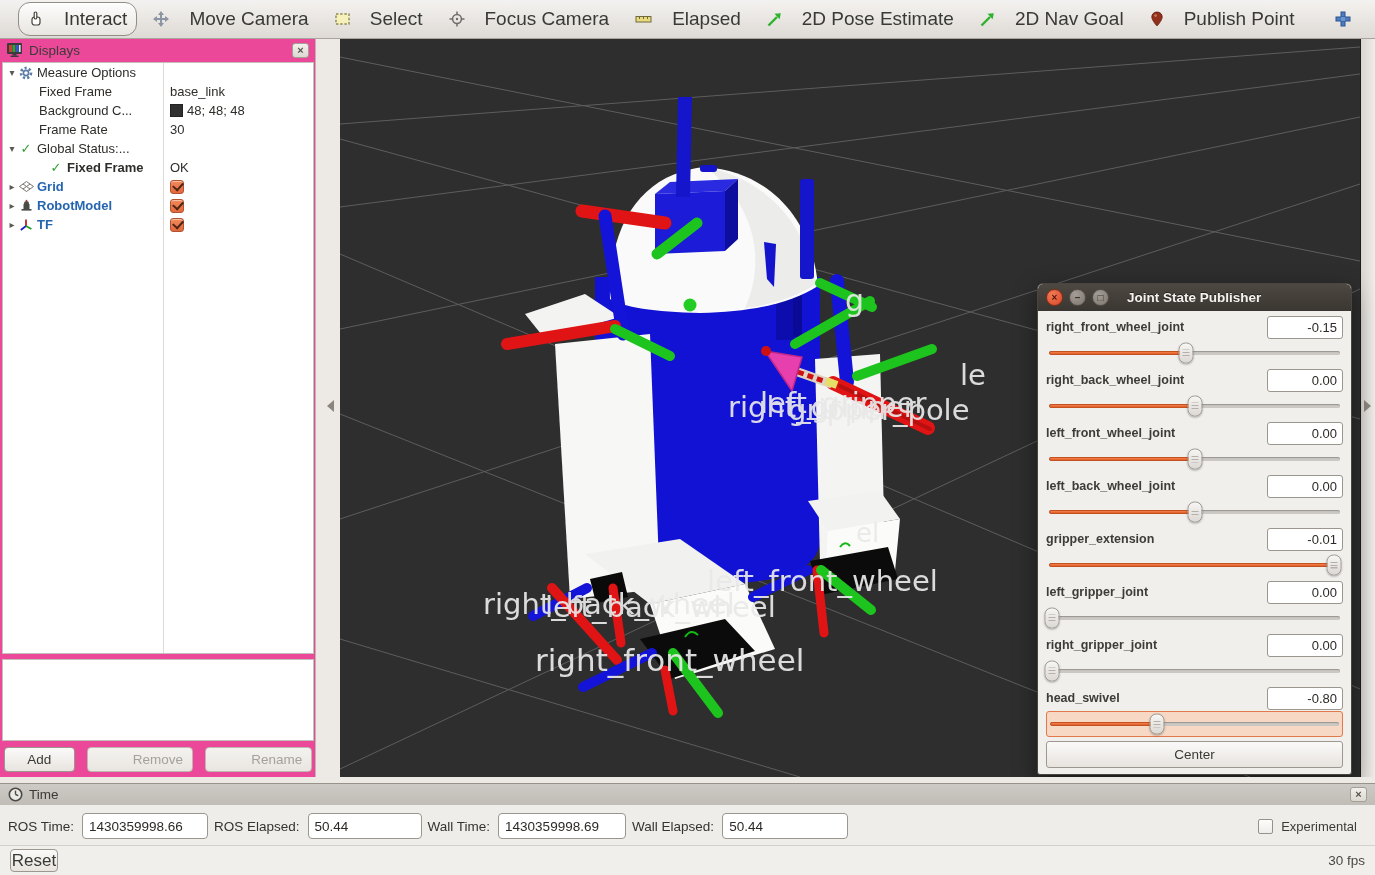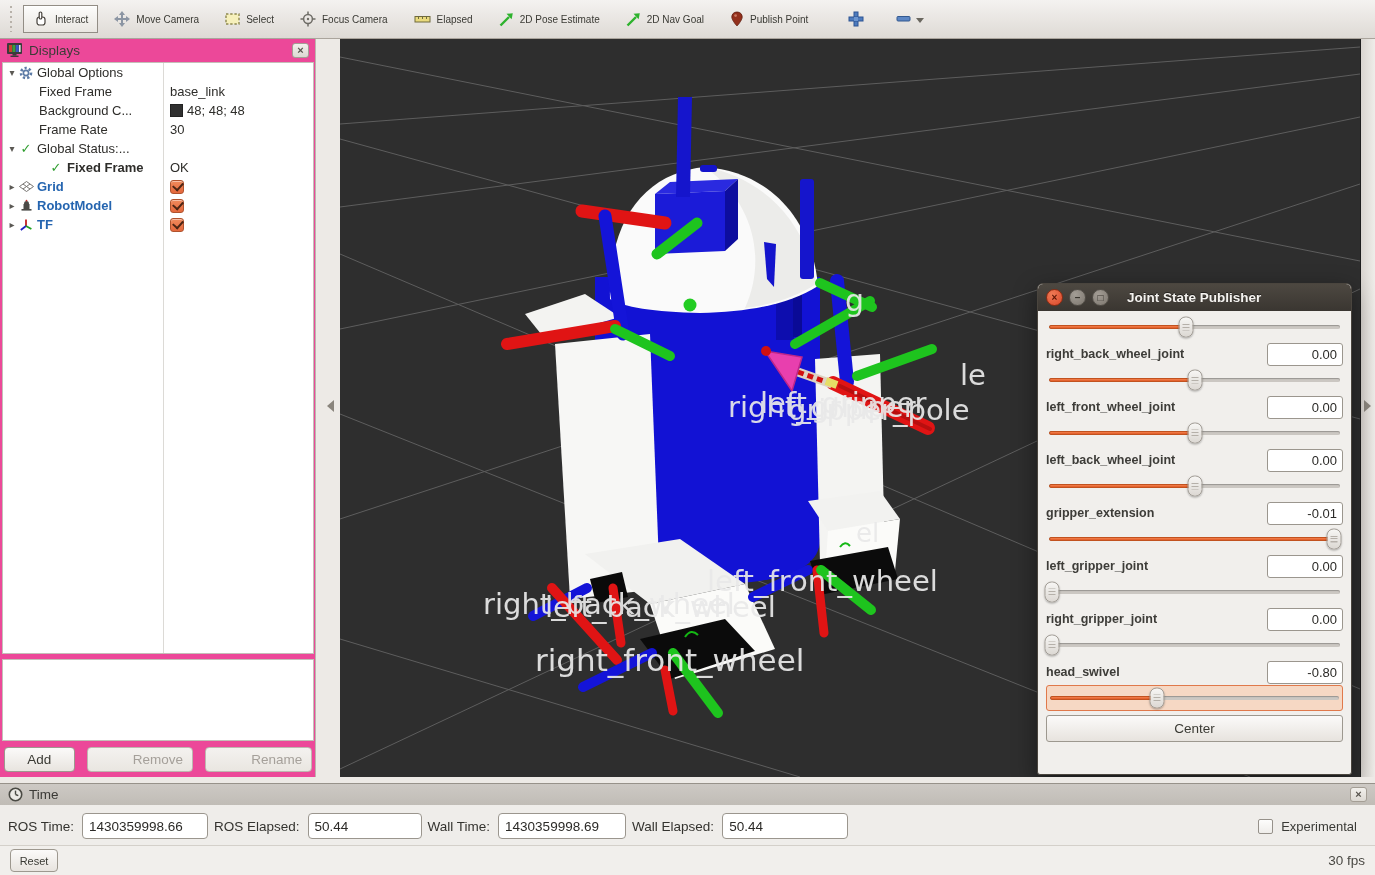--- a/index.html
+++ b/index.html
@@ -13,23 +13,23 @@
   #toolbar {
     position:absolute; left:0; top:0; width:1375px; height:39px;
     background:linear-gradient(#f4f2f0,#dedad5);
     border-bottom:1px solid #aaa49c;
     display:flex; align-items:center; gap:6px; padding-left:10px;
   }
   .tb-handle { width:5px; height:26px; margin-right:2px;
     background:repeating-linear-gradient(to bottom,#b8b2aa 0 2px,transparent 2px 5px);
     background-size:2px 100%; background-repeat:repeat-y; }
   .tool-btn {
-    display:inline-flex; align-items:center; gap:6px; padding:5px 9px;
-    border:1px solid transparent; border-radius:0; color:#3a3a34;
-    font-size:10px; cursor:default; white-space:nowrap;
+    display:inline-flex; align-items:center; gap:20px; padding:5px 9px;
+    border:1px solid transparent; border-radius:12px; color:#3a3a34;
+    font-size:19px; cursor:default; white-space:nowrap;
   }
   .tool-btn.active {
     background:linear-gradient(#fdfdfc,#e9e6e1);
     border:1px solid #928d85; box-shadow:inset 0 1px 0 #fff;
   }
   .tool-btn svg { display:block; }
   .tb-mini { display:inline-flex; align-items:center; padding:4px 6px; }
   .caret-down { width:0; height:0; border-left:4px solid transparent;
     border-right:4px solid transparent; border-top:5px solid #6a675f; margin-left:4px; margin-top:3px;}
   
@@ -149,21 +149,21 @@
     font-size:13.5px; color:#2b2a27; padding:0 6px;
     font-family:"Liberation Sans","DejaVu Sans",sans-serif;
   }
   #experimental { margin-left:auto; display:flex; align-items:center; gap:8px; padding-right:10px;text-align:right; }
   #experimental .cb { width:15px; height:15px; border:1px solid #96918a; border-radius:2px;
     background:linear-gradient(#fdfdfc,#efedea); }
   #status-bar { position:absolute; left:0; top:845px; width:1375px; height:30px;
     background:#f1efec; border-top:1px solid #d4d0ca;
     display:flex; align-items:center; justify-content:space-between; padding:0 10px; }
   #reset-btn { width:48px; height:23px; border:1px solid #9d988f; border-radius:4px;
-    background:linear-gradient(#fbfaf9,#e8e4df); font-size:11px; color:#3a3a34;
+    background:linear-gradient(#fbfaf9,#e8e4df); font-size:17px; color:#3a3a34;
     display:flex; align-items:center; justify-content:center; }
   #fps { color:#4a4944; font-size:13.5px; }
   .gap-strip { position:absolute; left:0; top:777px; width:1375px; height:6px; background:#edeae6; }
 </style>
 </head>
 <body>
 
 <div id="toolbar">
   <span class="tb-handle"></span>
 
@@ -281,21 +281,21 @@
     <div class="colsep"></div>
 
     <div class="trow">
       <span class="arrow">▾</span>
       <span class="ticon">
         <svg width="14" height="14" viewBox="0 0 14 14">
           <circle cx="7" cy="7" r="5" fill="none" stroke="#5c7ba6" stroke-width="2.6" stroke-dasharray="2.2,2.1"></circle>
           <circle cx="7" cy="7" r="2.6" fill="none" stroke="#5c7ba6" stroke-width="1.6"></circle>
         </svg>
       </span>
-      <span class="tlabel">Global Options</span>
+      <span class="tlabel">Measure Options</span>
     </div>
 
     <div class="trow indent1">
       <span class="tlabel">Fixed Frame</span>
       <span class="tval">base_link</span>
     </div>
 
     <div class="trow indent1">
       <span class="tlabel">Background C...</span>
       <span class="tval">
@@ -493,20 +493,24 @@
 
 <div id="joint-window">
   <div id="jw-titlebar">
     <span class="wbtn close">×</span>
     <span class="wbtn minmax">–</span>
     <span class="wbtn minmax">□</span>
     <span id="jw-title">Joint State Publisher</span>
   </div>
   <div id="jw-body">
       <div class="joint-block">
+        <div class="joint-head">
+          <span class="joint-name">right_front_wheel_joint</span>
+          <span class="joint-value">-0.15</span>
+        </div>
         <div class="slider-wrap">
           <div class="slider-track">
             <div class="slider-fill" style="width: 47%;"></div>
             <div class="slider-handle" style="left: 47%;"></div>
           </div>
         </div>
       </div>
       <div class="joint-block">
         <div class="joint-head">
           <span class="joint-name">right_back_wheel_joint</span>

